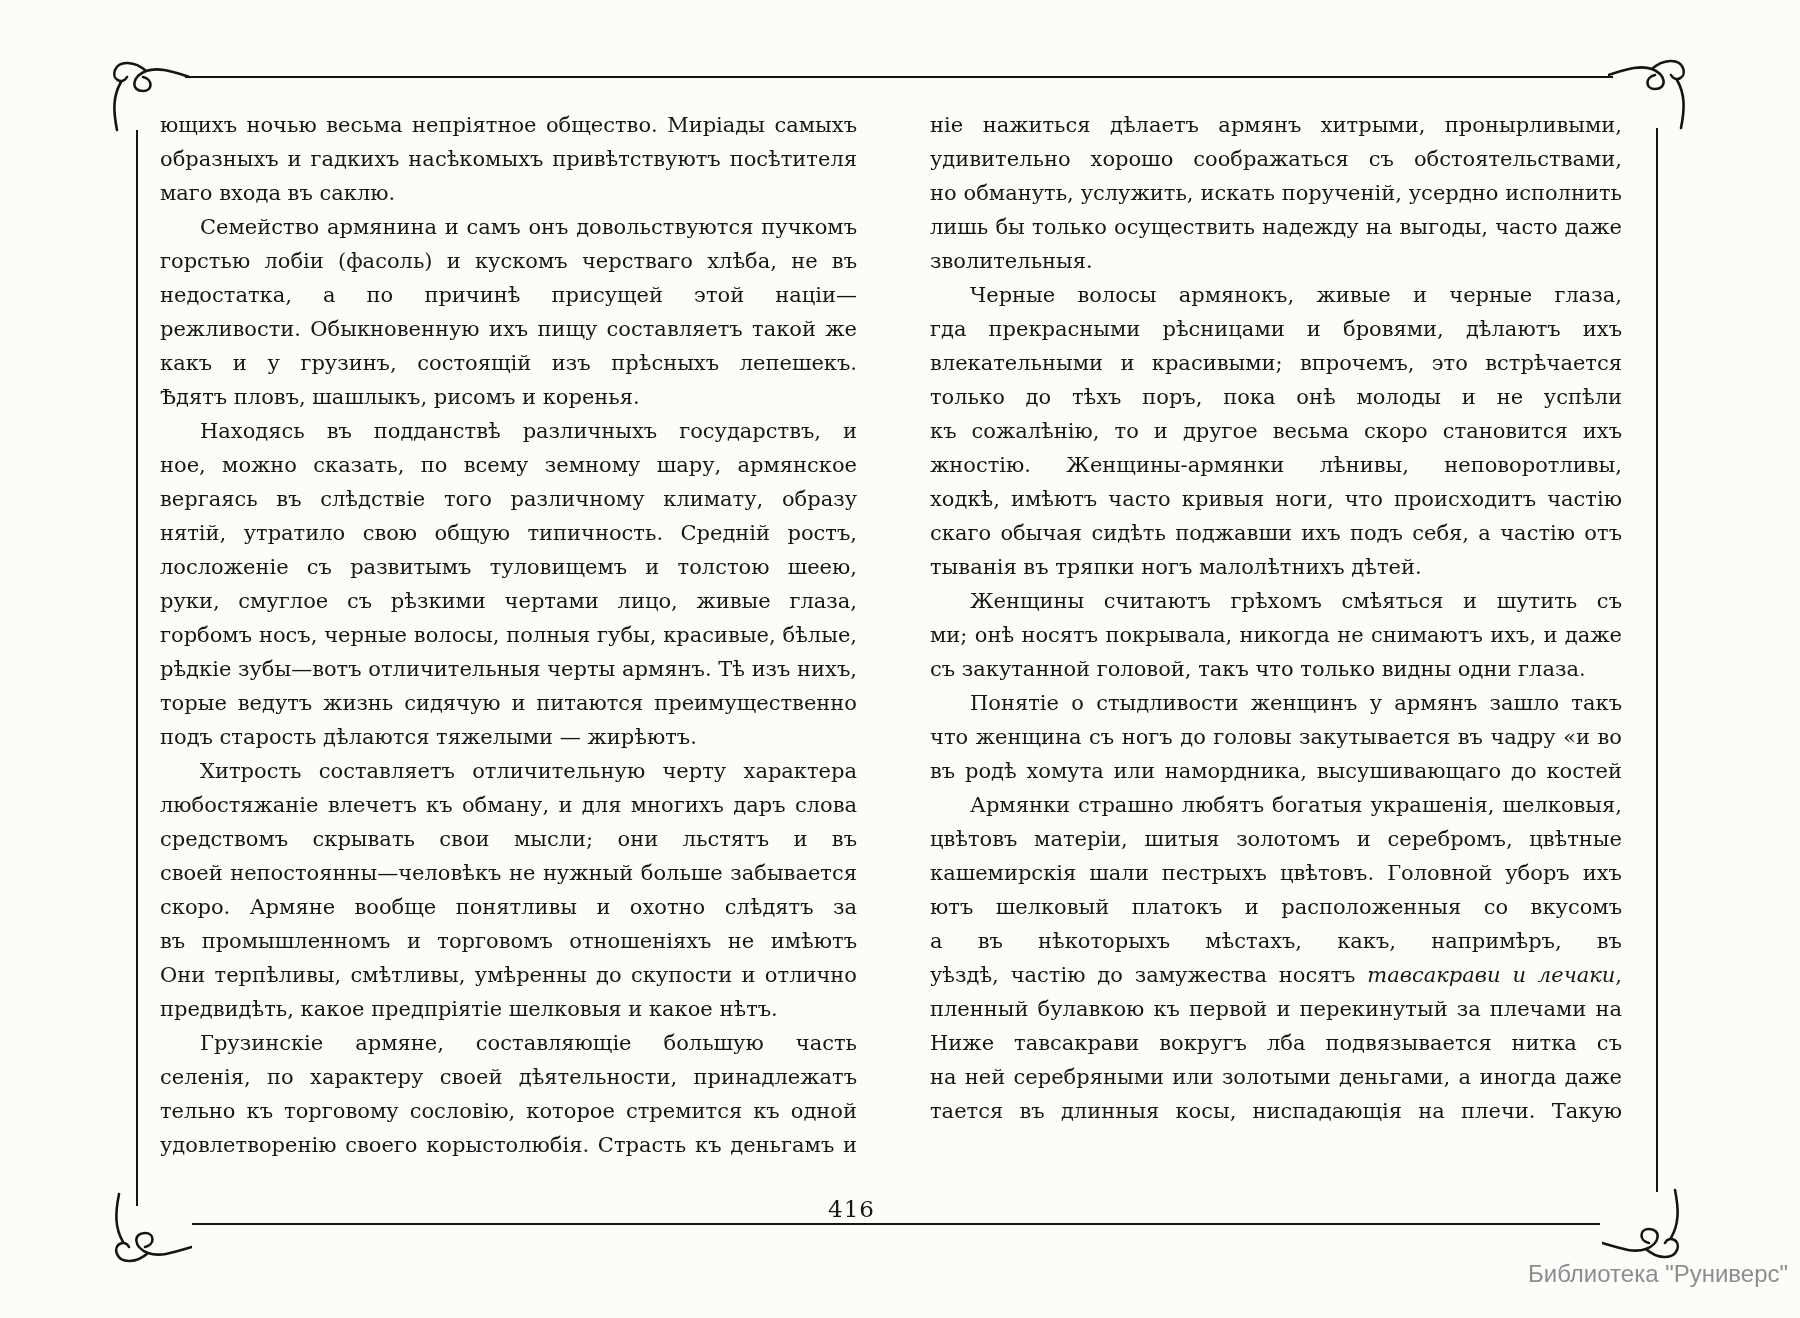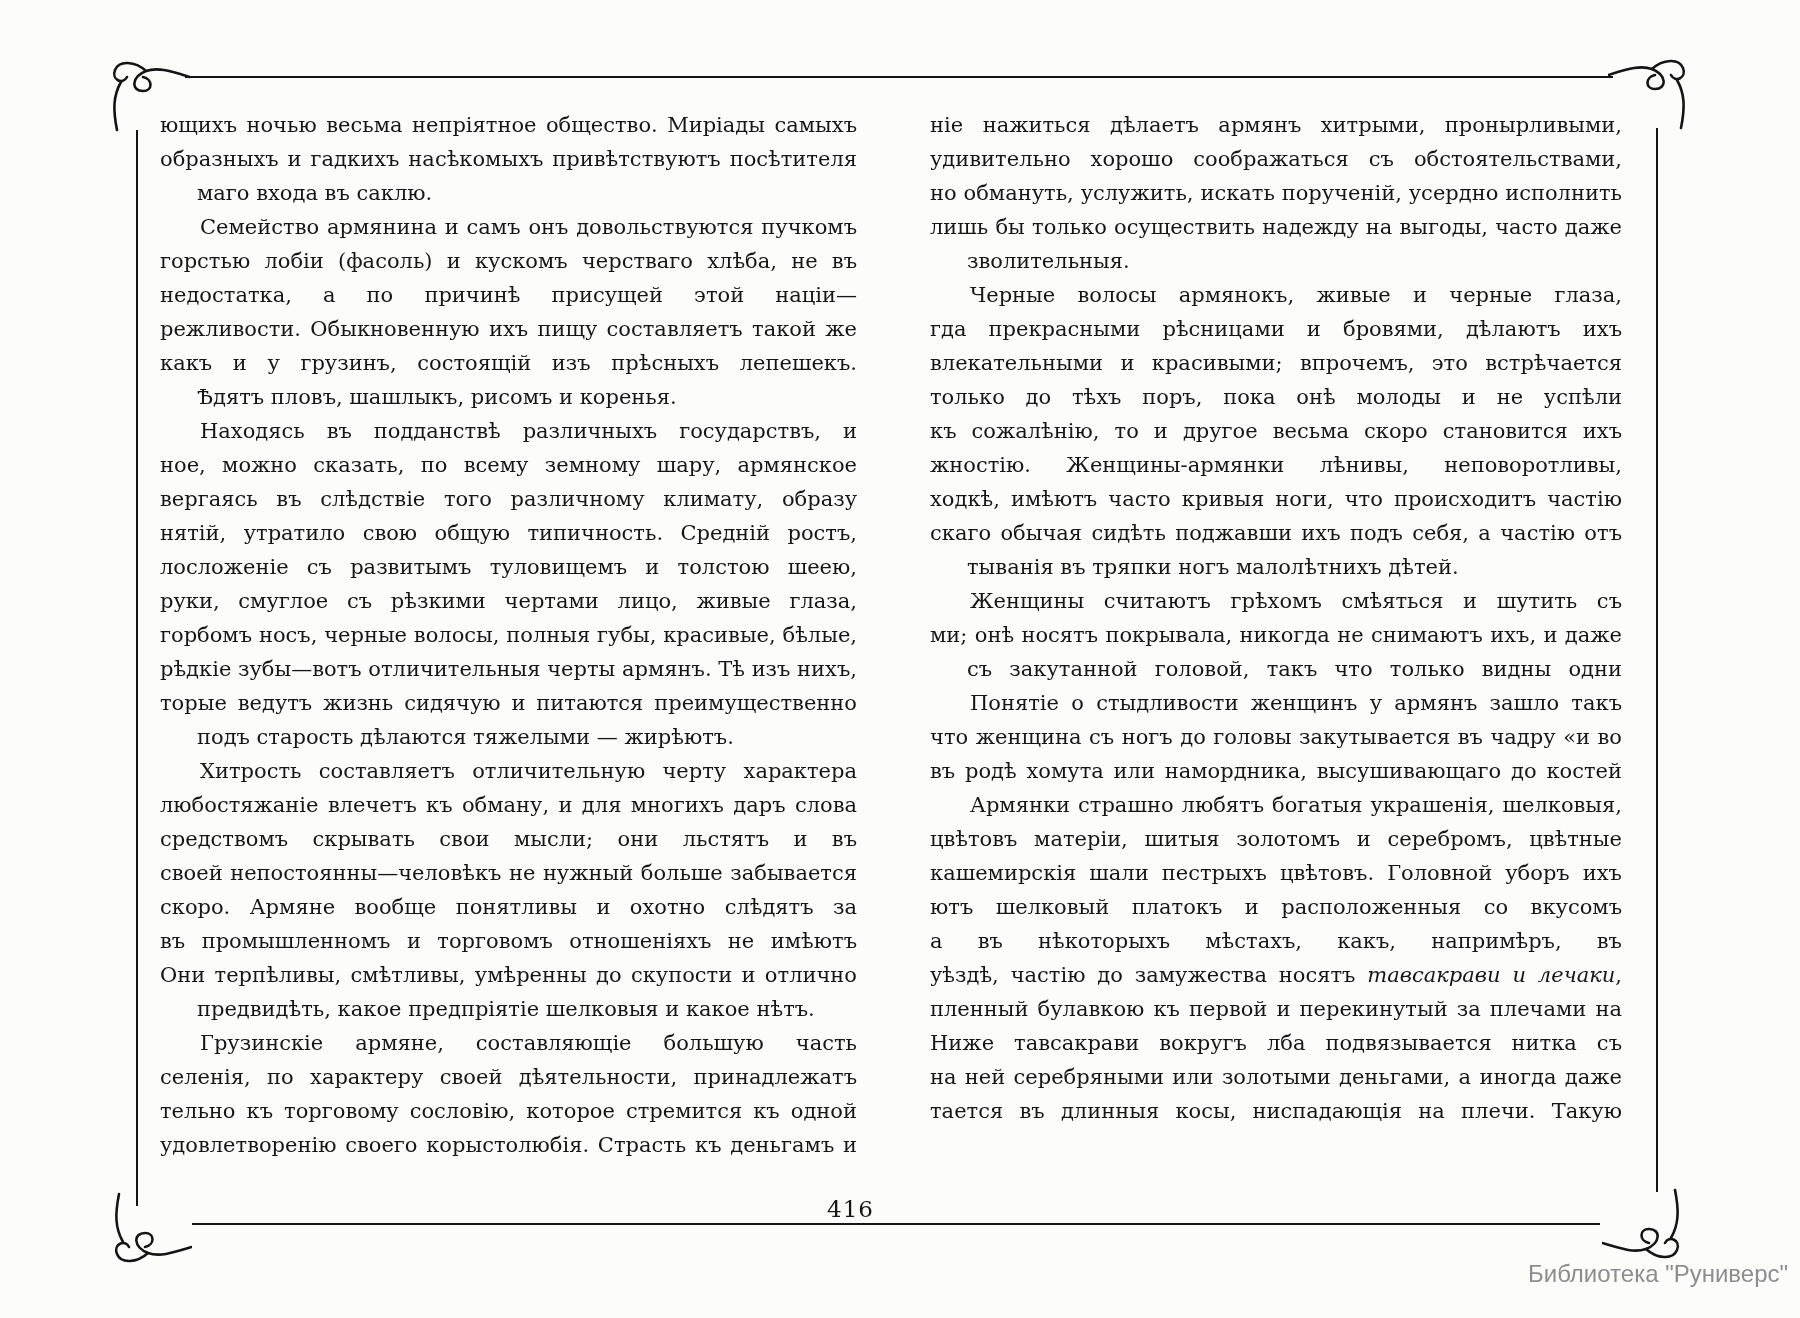--- a/index.html
+++ b/index.html
@@ -27,27 +27,27 @@
     font-size:21px;
   }
   .col-left  { left:160px; width:697px; }
   .col-right { left:930px; width:692px; }
   .line {
     height:34px; line-height:34px;
     overflow:hidden;
     text-align:justify;
     text-align-last:justify;
   }
-  .line.end { text-align-last:left;margin-left:37px; }
+  .line.end { text-align-last:left; }
   .line.indent { text-indent:40px; }
   .line em { font-style:italic; }
 
   .page-number {
-    position:absolute; top:1196px; left:804px; width:70px;
-    text-align:right; font-size:23px; letter-spacing:1px;
+    position:absolute; top:1196px; left:828px; width:70px;
+    text-align:left; font-size:23px; letter-spacing:1px;
   }
   .watermark {
     position:absolute; top:1260px; left:1528px; width:210px;
     font-family:"Liberation Sans", sans-serif;
     font-size:24px; color:#8e8c8e; white-space:nowrap;
   }
 </style>
 </head>
 <body>
 

